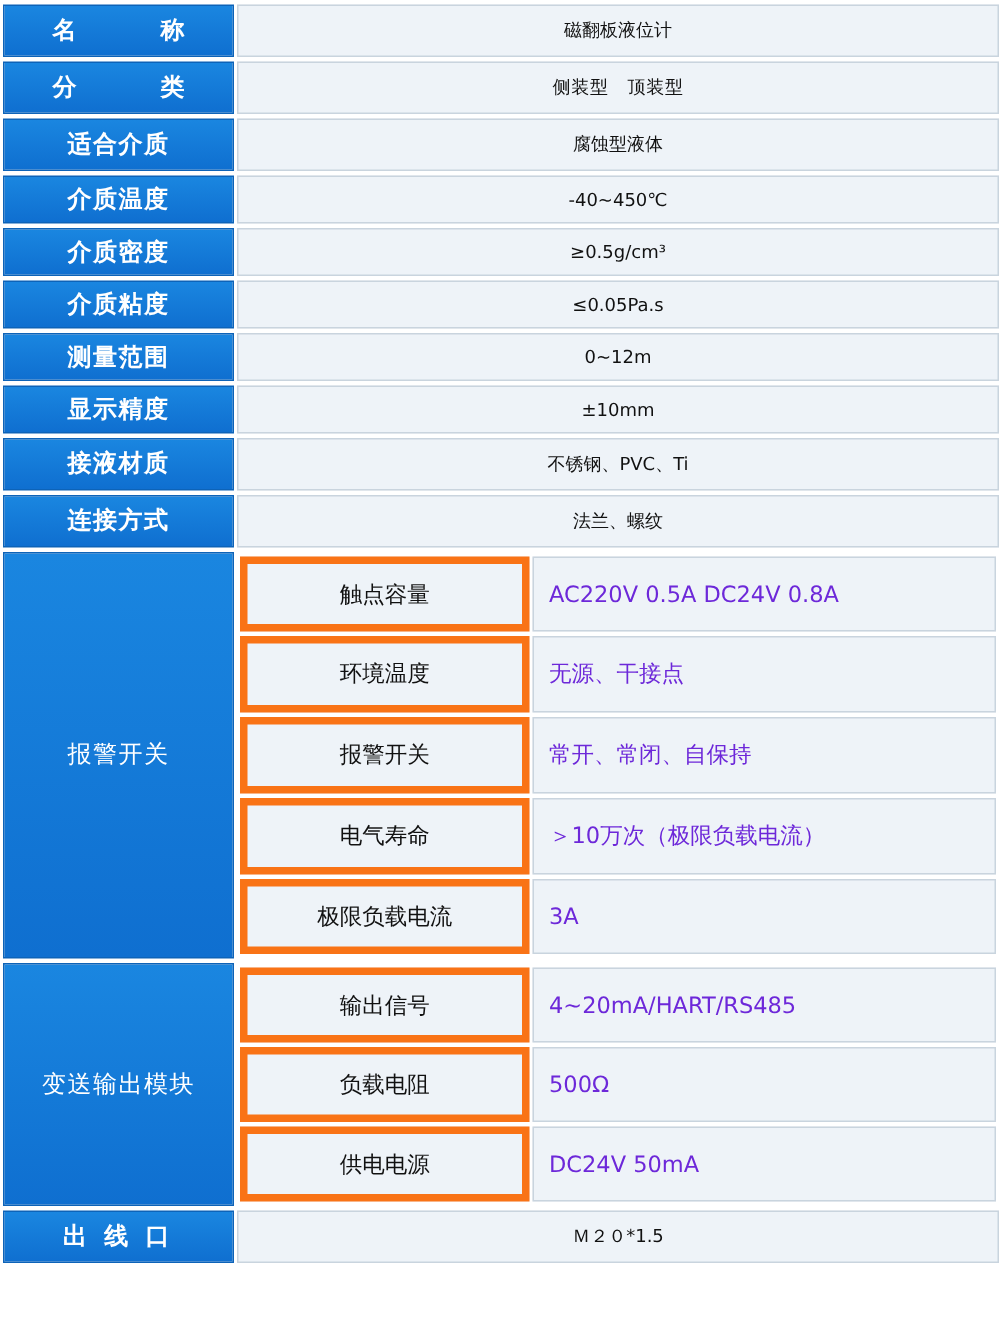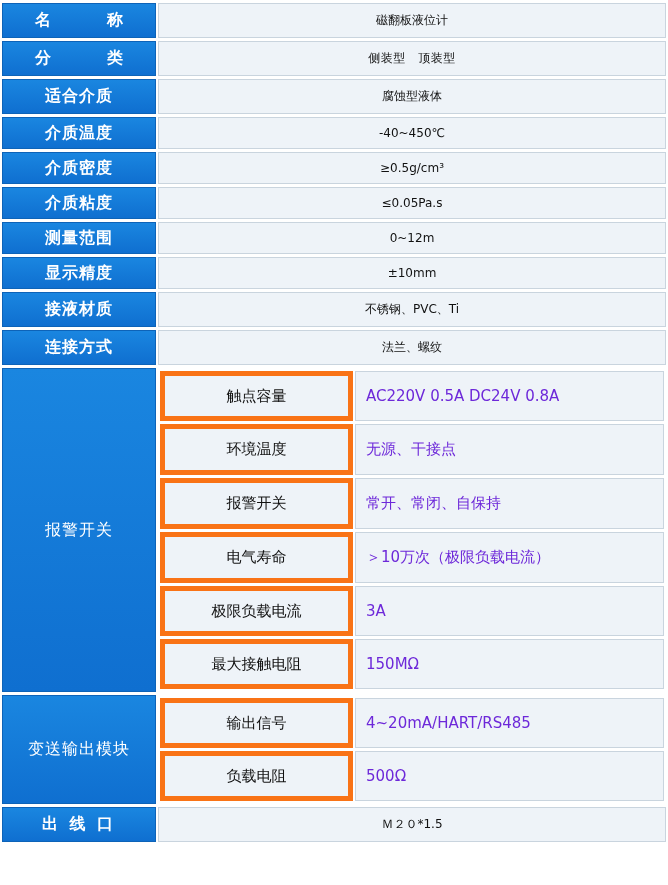--- a/index.html
+++ b/index.html
@@ -155,42 +155,42 @@
               <td class="sub-val">常开、常闭、自保持</td>
             </tr>
             <tr>
               <td class="sub-name">电气寿命</td>
               <td class="sub-val">＞10万次（极限负载电流）</td>
             </tr>
             <tr>
               <td class="sub-name">极限负载电流</td>
               <td class="sub-val">3A</td>
             </tr>
-            <tr>
-              <td class="sub-name">最大接触电阻</td>
-              <td class="sub-val">150MΩ</td>
-            </tr>
           </tbody>
         </table>
       </td>
     </tr>
 
     <tr>
       <td class="nested-label">变送输出模块</td>
       <td class="group-cell">
         <table class="sub-table">
           <tbody>
             <tr>
               <td class="sub-name">输出信号</td>
               <td class="sub-val">4~20mA/HART/RS485</td>
             </tr>
             <tr>
               <td class="sub-name">负载电阻</td>
               <td class="sub-val">500Ω</td>
             </tr>
+            <tr>
+              <td class="sub-name">供电电源</td>
+              <td class="sub-val">DC24V 50mA</td>
+            </tr>
           </tbody>
         </table>
       </td>
     </tr>
 
     <tr>
       <td class="label-cell wide-space">出 线 口</td>
       <td class="value-cell">Ｍ２０*1.5</td>
     </tr>
 

